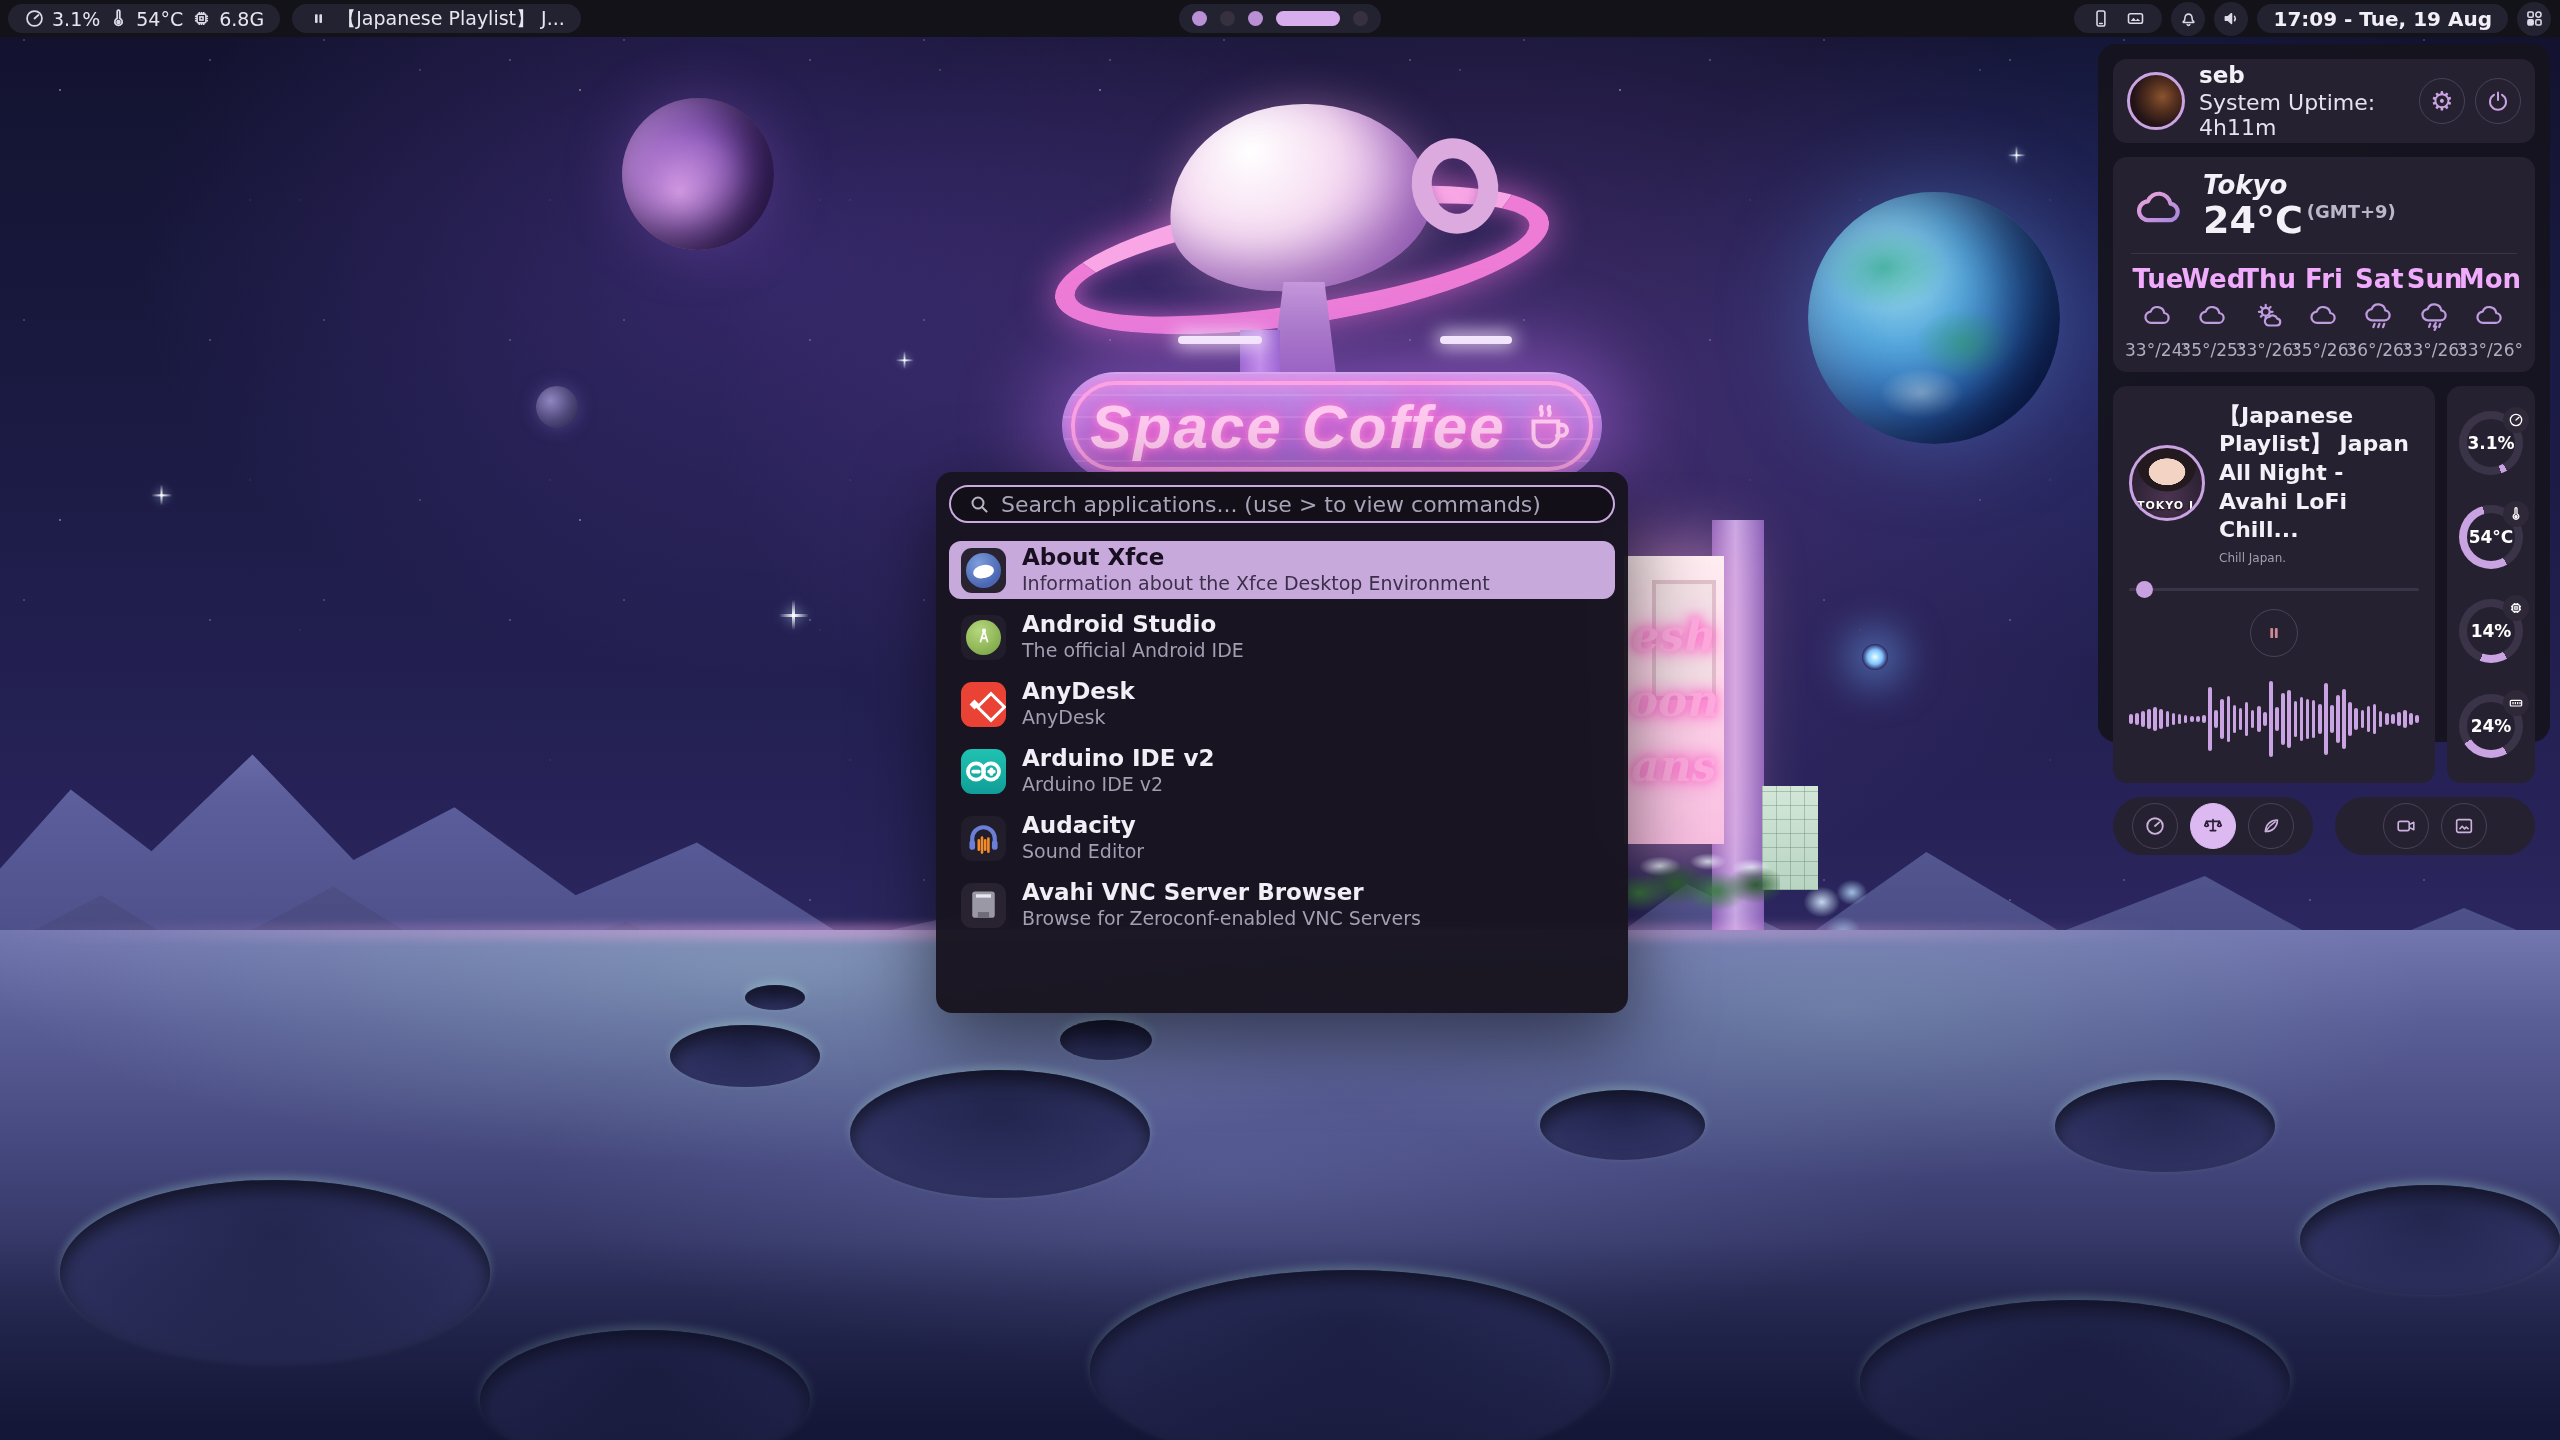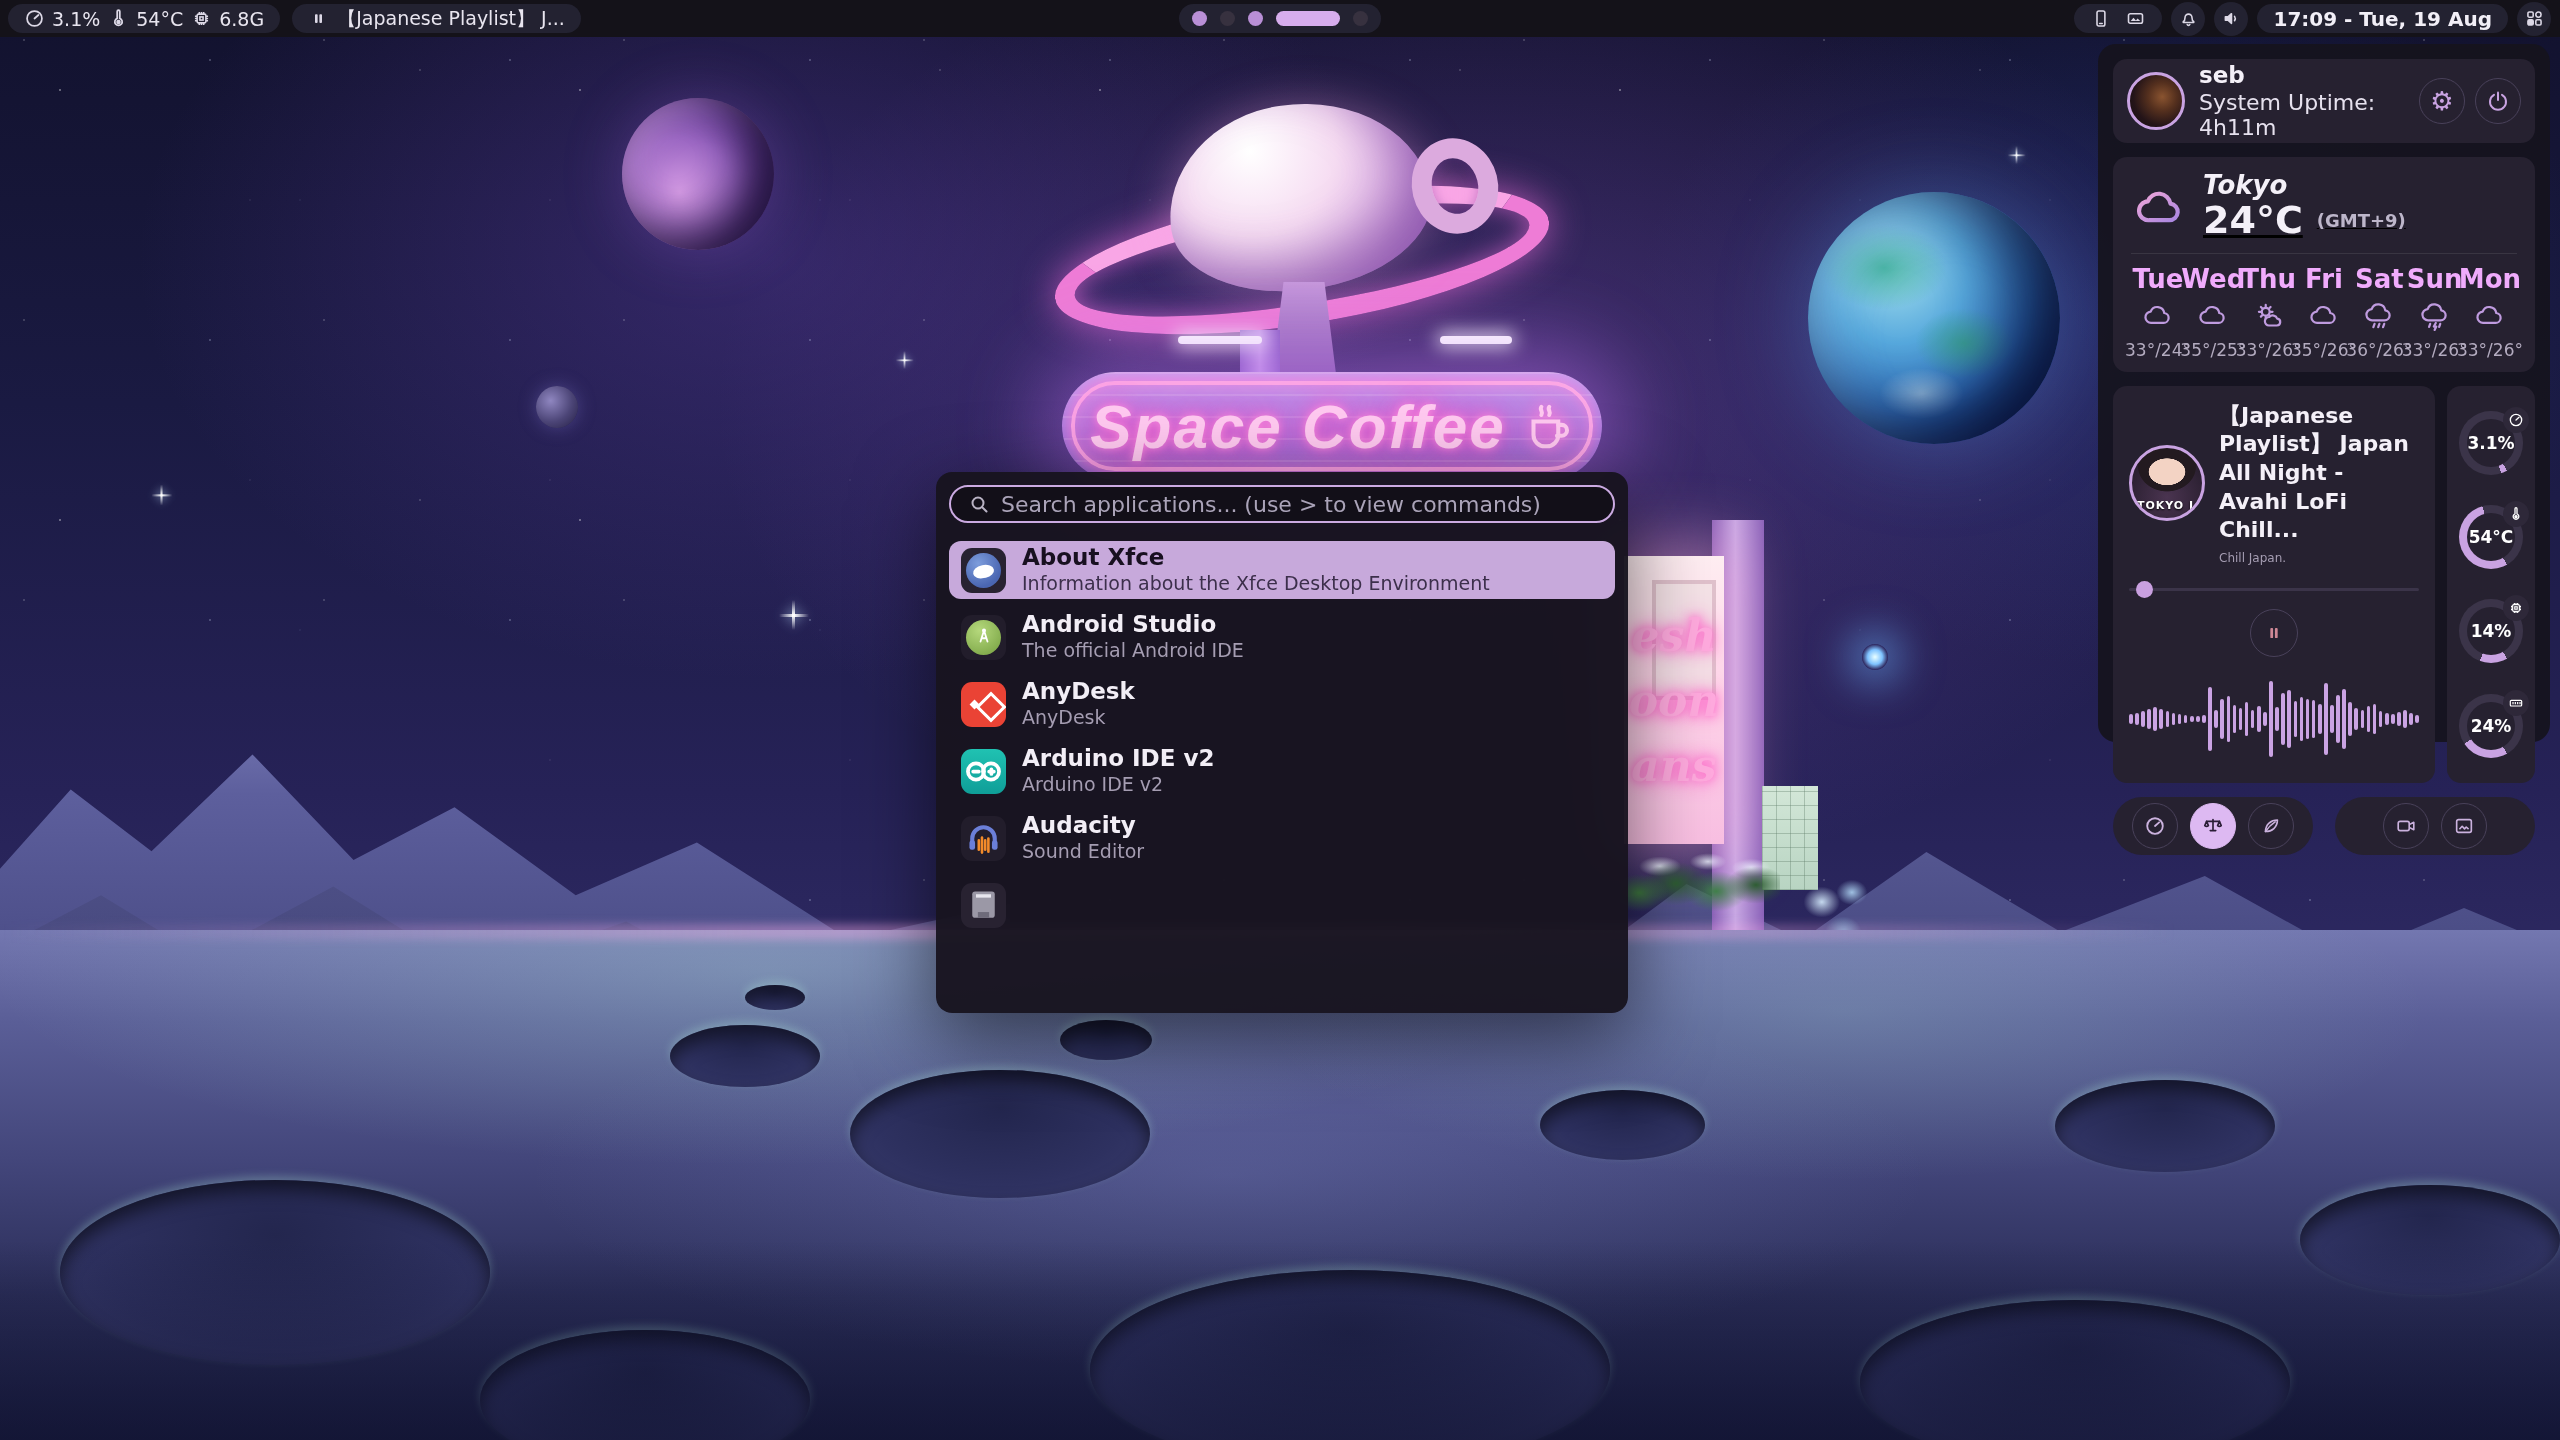--- a/index.html
+++ b/index.html
@@ -218,21 +218,21 @@
   .user-uptime { font-size:22px; color:#e6e1ee; margin-top:2px; }
   .round-btn { width:46px; height:46px; border-radius:50%; border:1.6px solid #49415a;
     display:flex; align-items:center; justify-content:center; color:#c9a3e2; background:transparent; }
   .user-actions { margin-left:auto; display:flex; gap:10px; }
   .gear-glyph { font-size:26px; line-height:1; }
 
   .weather-card { padding:14px 18px 12px; }
   .weather-head { display:flex; align-items:center; gap:14px; }
   .weather-cloud { width:58px; height:48px; color:#cf9fe2; flex:none; }
   .weather-city { font-size:26px; font-weight:bold; color:#f4f0f8; line-height:1.15;font-style:italic; }
-  .weather-now { display:flex; align-items:center; gap:14px;text-decoration:underline; }
+  .weather-now { display:flex; align-items:flex-start; gap:4px; }
   .weather-temp { font-size:38px; font-weight:bold; color:#f4f0f8; line-height:1.05; }
   .weather-tz { font-size:18px; font-weight:bold; color:#bdb6ca; }
   .weather-div { border:none; border-top:1.5px solid rgba(255,255,255,.09); margin:12px 0 10px; }
   .forecast { display:flex; justify-content:space-between; }
   .fc { display:flex; flex-direction:column; align-items:center; gap:6px; width:54px; }
   .fc-day { font-size:26px; font-weight:bold; color:#f0abfc; }
   .fc-icon { width:32px; height:34px; color:#bf9bdf; }
   .fc-temps { font-size:17px; color:#b3abbf; white-space:nowrap; }
 
   .mid-row { display:flex; gap:12px; flex:1; }
@@ -492,20 +492,24 @@
 
 
       <div class="app-item">
         <span class="ai ai-avahi">
           <svg viewBox="0 0 24 24" fill="none">
               <rect x="6" y="4.5" width="12" height="14" rx="1.5" fill="#9b98a6"></rect>
               <rect x="8" y="6" width="8" height="1.8" fill="#e8e6ee"></rect>
               <rect x="9" y="15.5" width="6" height="3" fill="#6e6b7a"></rect>
             </svg>
         </span>
+        <span>
+            <div class="app-title">Avahi VNC Server Browser</div>
+        <div class="app-desc">Browse for Zeroconf-enabled VNC Servers</div>
+          </span>
       </div>
 
     </div>
   </div>
 
   <div class="sidebar">
 
     <div class="card user-card">
       <div class="avatar"></div>
       <div>

